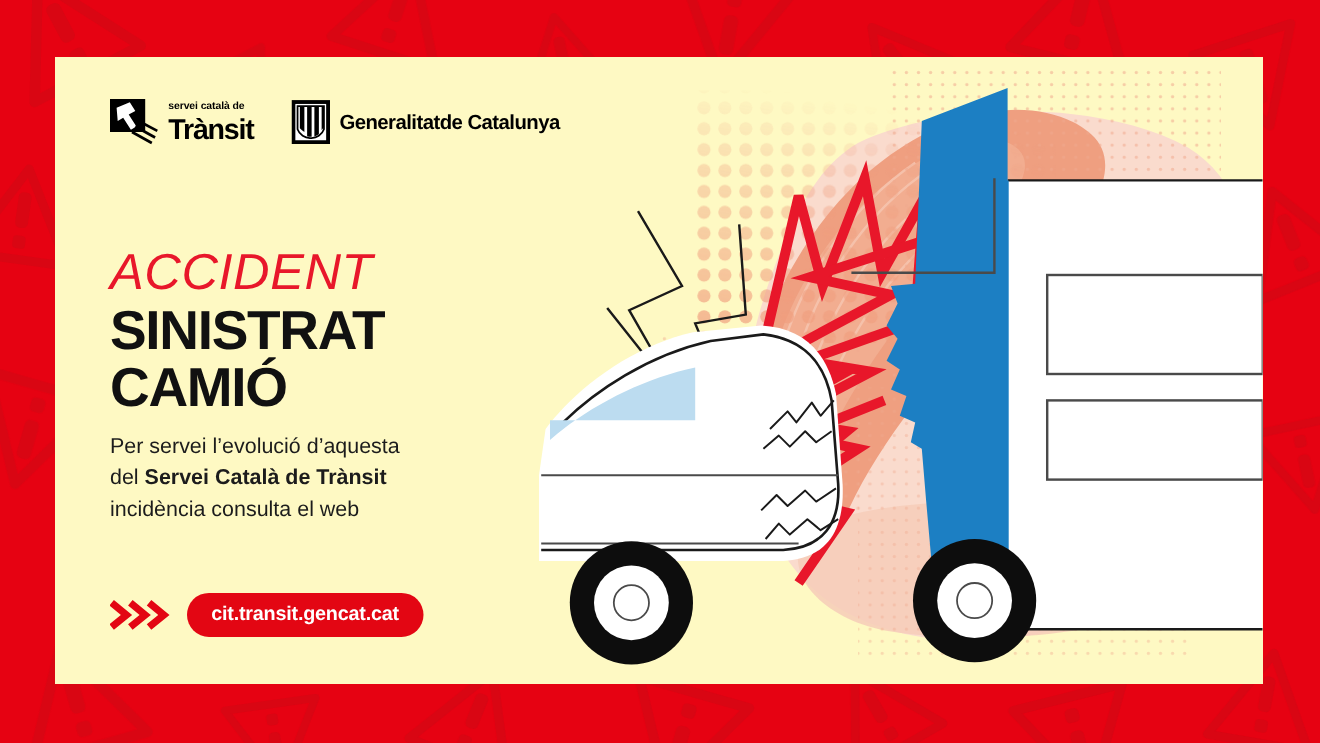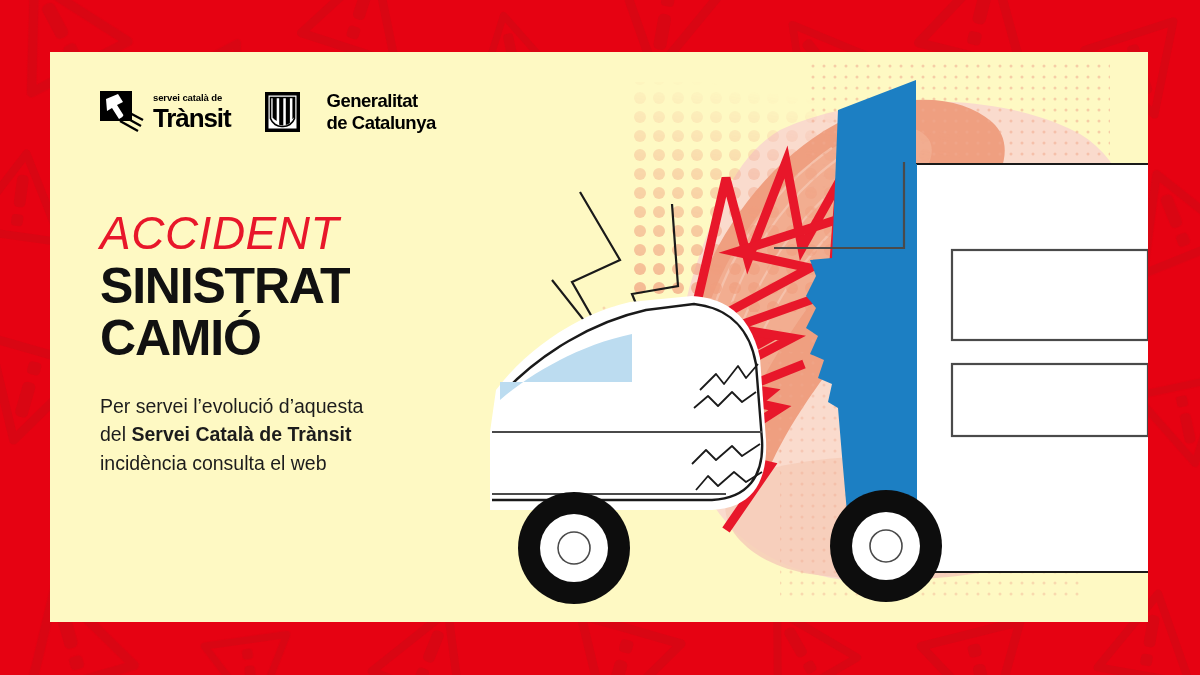--- a/index.html
+++ b/index.html
@@ -39,26 +39,26 @@
   #transit-small {
     font-size: 9.5px; font-weight: 700; color: #000;
     letter-spacing: -0.1px; margin-bottom: 2px;
   }
   #transit-big {
     font-size: 26px; font-weight: 700; color: #000;
     letter-spacing: -1.1px;
   }
   #gencat-mark { width: 35px; height: 40px; display: block; }
   .gencat-words {
-    display: flex; flex-direction: column;
+    display: flex; flex-direction: row;
     font-size: 18.5px; font-weight: 700; color: #000;
-    line-height: 1.18; letter-spacing: -0.5px; margin-left: 18px;
-  }
-
-  #headline { position: absolute; left: 50px; top: 158px; }
+    line-height: 1.18; letter-spacing: -0.5px;
+  }
+
+  #headline { position: absolute; left: 50px; top: 172px; }
   #kicker {
     font-size: 46px; font-style: italic; font-weight: 400;
     color: #e8172a; letter-spacing: 0.5px; line-height: 1;
     margin-bottom: 4px;
   }
   .head-line {
     font-size: 50px; font-weight: 700; color: #111;
     letter-spacing: -1.2px; line-height: 1.04;
   }
 
@@ -167,20 +167,30 @@
       <div class="head-line">SINISTRAT</div>
       <div class="head-line">CAMIÓ</div>
     </div>
 
     <div id="body-copy">
       <div>Per servei l’evolució d’aquesta</div>
       <div><span>del </span><b>Servei Català de Trànsit</b></div>
       <div>incidència consulta el web</div>
     </div>
 
+    <div id="cta">
+      <svg id="chevrons" width="56" height="28" viewBox="0 0 56 28" xmlns="http://www.w3.org/2000/svg" aria-hidden="true">
+        <g fill="none" stroke="#e30613" stroke-width="6.5" stroke-linecap="square" stroke-linejoin="miter">
+          <path d="M4 5 L15 14 L4 23"></path>
+          <path d="M21 5 L32 14 L21 23"></path>
+          <path d="M38 5 L49 14 L38 23"></path>
+        </g>
+      </svg>
+      <div id="url-pill">cit.transit.gencat.cat</div>
+    </div>
 
     <svg id="illustration" viewBox="0 0 668 570" xmlns="http://www.w3.org/2000/svg" aria-hidden="true">
       <defs>
         <pattern id="dotsSmall" width="11" height="11" patternUnits="userSpaceOnUse">
           <circle cx="3" cy="3" r="1.5" fill="#f0a98e"></circle>
         </pattern>
         <pattern id="dotsBig" width="19" height="19" patternUnits="userSpaceOnUse">
           <circle cx="8" cy="8" r="6" fill="#f09e7e"></circle>
         </pattern>
         <linearGradient id="fadeBig" x1="0" y1="1" x2="0.25" y2="0">

